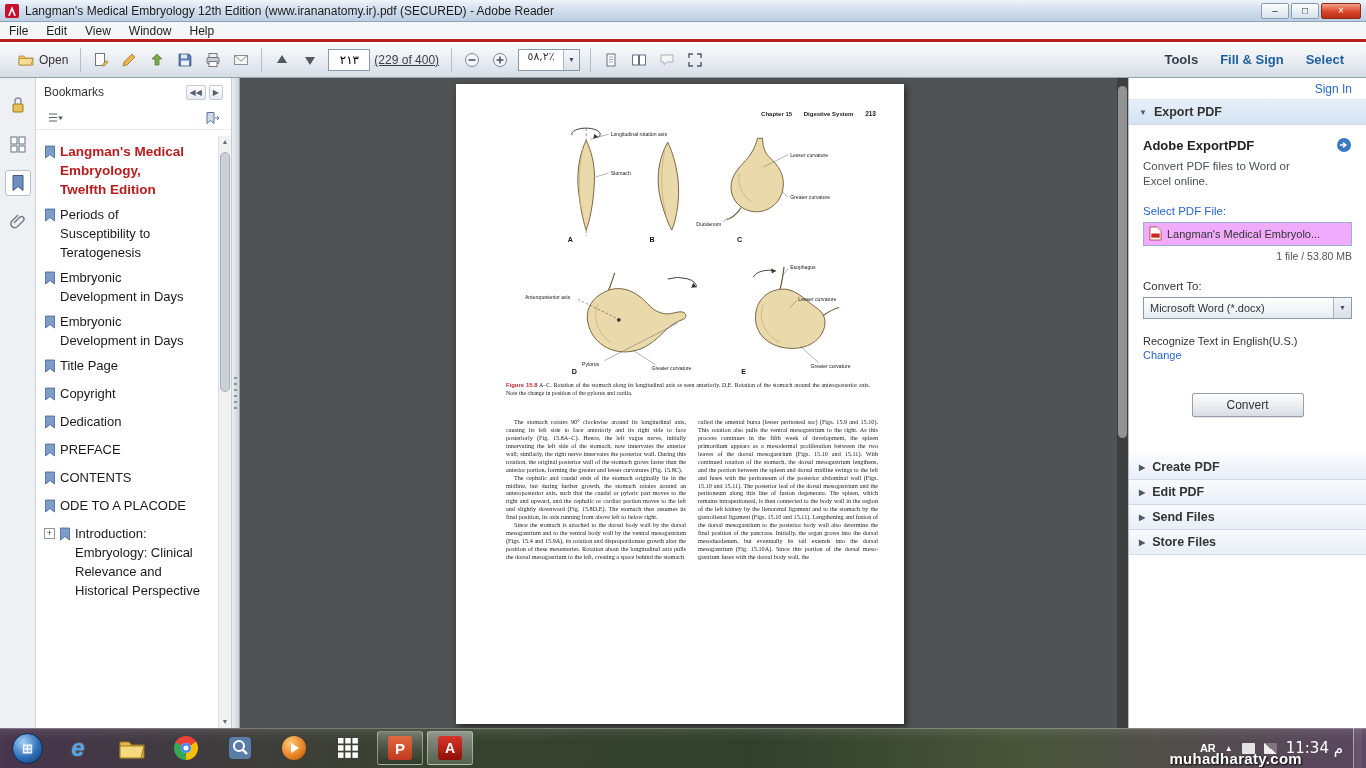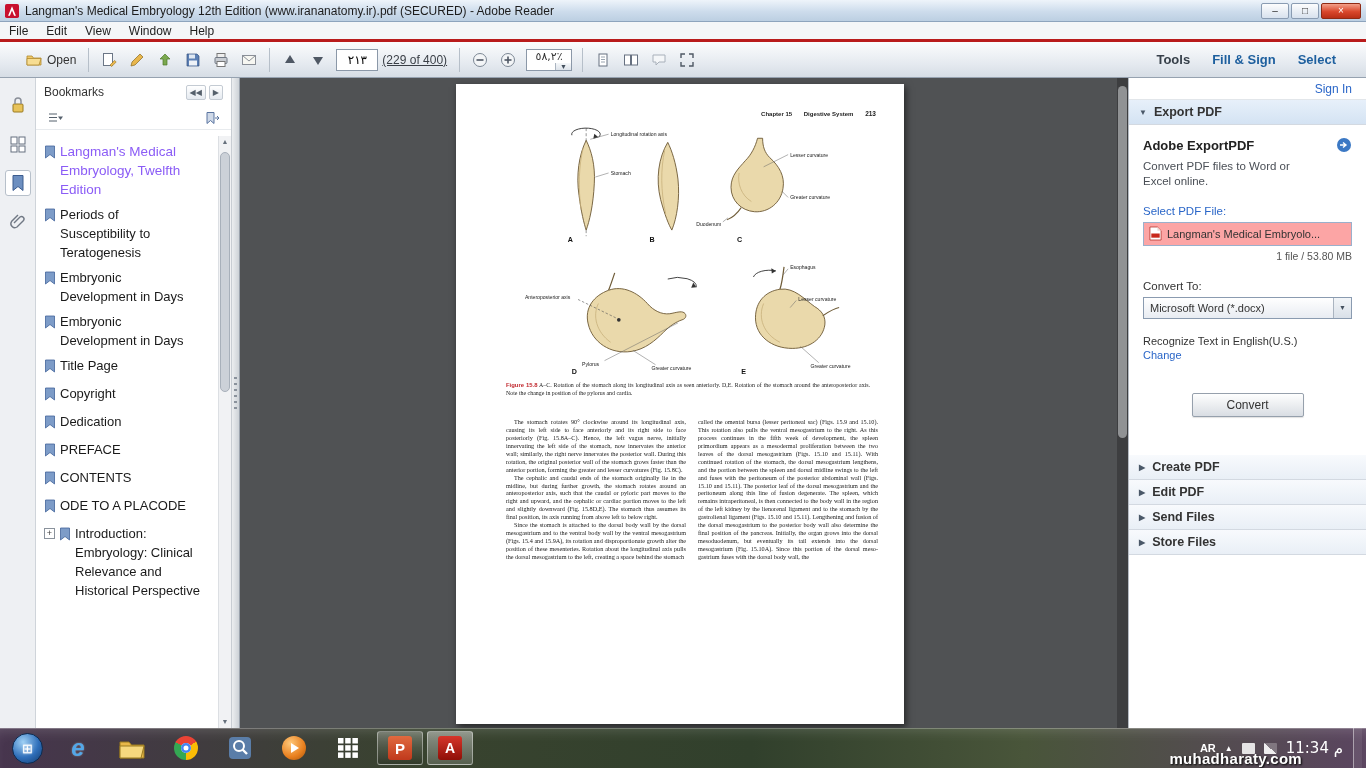--- a/index.html
+++ b/index.html
@@ -19,28 +19,28 @@
   .win-btn.close { width:40px; background:linear-gradient(#f3a08a,#d9472b 55%,#b92f16); color:#fff; border-color:#8f2a14; }
 
   
   .menubar { position:absolute; top:22px; left:0; right:0; height:20px; background:#f4f6f8;
     border-bottom:3px solid #b91c1c; display:flex; align-items:center; font-size:12px; color:#222; }
   .menu-item { padding:2px 9px; }
 
   
   .toolbar { position:absolute; top:42px; left:0; right:0; height:36px;
     background:linear-gradient(#fbfcfd,#e4e9ef 65%,#d6dde5); border-bottom:1px solid #96a2b0;
-    display:flex; align-items:center; padding:0 20px; font-size:12px; color:#333; }
+    display:flex; align-items:center; padding:0 12px; font-size:12px; color:#333; }
   .tb-btn { height:26px; display:flex; align-items:center; gap:5px; padding:0 6px; border-radius:3px; }
   .tb-sep { width:1px; height:24px; background:#b6bfc9; margin:0 6px; flex:0 0 auto; }
   .i16 { width:16px; height:16px; display:block; }
   .page-input { width:42px; height:22px; border:1px solid #8b98a8; background:#fff; text-align:center;
     font-size:12px; font-family:"DejaVu Sans", sans-serif; margin:0 4px; }
   .page-count { color:#3a3f46; margin-right:6px; white-space:nowrap;text-decoration:underline; }
-  .zoom-box { height:22px; border:1px solid #8b98a8; background:#fff; display:flex; align-items:flex-end; margin:0 4px;flex-direction:column; }
+  .zoom-box { height:22px; border:1px solid #8b98a8; background:#fff; display:flex; align-items:flex-start; margin:0 4px; }
   .zoom-val { width:44px; text-align:center; font-family:"DejaVu Sans", sans-serif; font-size:11px; }
   .zoom-caret { width:16px; height:20px; border-left:1px solid #aab4c0; background:linear-gradient(#f6f8fa,#dde3ea);
     display:flex; align-items:center; justify-content:center; font-size:7px; color:#44505e; }
   .tb-right { margin-left:auto; display:flex; gap:22px; font-size:13px; font-weight:bold; padding-right:10px; }
   .tb-tab-tools { color:#37404a; }
   .tb-tab-blue { color:#1d5f9e; }
 
   
   .main { position:absolute; top:78px; bottom:40px; left:0; right:0; }
 
@@ -54,21 +54,21 @@
   .bm-header { height:28px; display:flex; align-items:center; padding:0 8px; font-size:12px; color:#333; }
   .bm-hdr-btn { margin-left:auto; font-size:8px; color:#55606c; padding:2px 3px; border:1px solid #c4cbd3; border-radius:2px;
     background:linear-gradient(#fff,#e5eaf0); }
   .bm-hdr-btn + .bm-hdr-btn { margin-left:3px; }
   .bm-toolbar { height:24px; display:flex; align-items:center; padding:0 8px; border-bottom:1px solid #e8ebee; }
   .bm-tool { width:22px; height:18px; display:flex; align-items:center; justify-content:center; }
   .bm-tool.right { margin-left:auto; }
   .bm-list { position:absolute; top:58px; bottom:0; left:0; right:13px; overflow:hidden; padding:6px 0 0 8px; }
   .bm-item { display:flex; align-items:flex-start; gap:4px; margin-bottom:6px; font-size:13px; line-height:19px; color:#1a1a1a; }
   .bm-item .lbl { width:128px; }
-  .bm-item.accent .lbl { color:#8b5cf6; font-weight:normal; font-size:13.5px; }
+  .bm-item.accent .lbl { color:#b91c1c; font-weight:bold; font-size:13.5px; }
   .bm-flag { flex:0 0 auto; margin-top:3px; }
   .plus-box { flex:0 0 auto; width:11px; height:11px; border:1px solid #8a929c; font-size:9px; line-height:9px;
     text-align:center; color:#444; margin-top:4px; background:#fff; }
   .bm-scroll { position:absolute; right:0; top:58px; bottom:0; width:13px; background:#f1f2f4; border-left:1px solid #dcdfe3; }
   .bm-scroll .arr { position:absolute; left:0; right:0; height:12px; font-size:7px; color:#66707c; text-align:center; line-height:12px; }
   .bm-scroll .arr.down { bottom:0; }
   .bm-thumb { position:absolute; left:1px; right:1px; top:16px; height:240px; background:#ccd1d8; border:1px solid #a8b0ba; border-radius:5px; }
 
   .divider { position:absolute; left:232px; width:8px; top:0; bottom:0;
     background:linear-gradient(90deg,#eceef0,#cdd2d7); border-right:1px solid #9aa2ac; }
@@ -101,21 +101,21 @@
   .sec-hdr { height:25px; display:flex; align-items:center; gap:7px; padding:0 10px; font-size:12.5px; font-weight:bold;
     color:#333; background:linear-gradient(#f8fafd,#e9eff6); border-bottom:1px solid #d3d9e1; }
   .sec-hdr .arrow { font-size:8px; color:#4a5868; }
   .sec-hdr.open { background:linear-gradient(#e7f0fa,#d4e3f3); }
   .export-body { height:330px; padding:12px 14px 0 14px; font-size:11.5px; color:#333; position:relative; }
   .brand-row { display:flex; align-items:center; font-size:13px; font-weight:bold; color:#222; }
   .brand-ico { margin-left:auto; width:16px; height:16px; }
   .desc { margin-top:6px; color:#4a4f56; width:170px; line-height:1.3; }
   .select-label { margin-top:16px; color:#2a66c8; }
   .file-box { margin-top:5px; height:24px; border:1px solid #9ab0cc; display:flex; align-items:center; gap:5px;
-    padding:0 5px; background:#fca5a5; }
+    padding:0 5px; background:#f0abfc; }
   .file-box .nm { font-size:11px; color:#333; white-space:nowrap; overflow:hidden; }
   .file-meta { margin-top:4px; text-align:right; font-size:10.5px; color:#555; }
   .convert-label { margin-top:18px; }
   .dropdown { margin-top:5px; height:22px; border:1px solid #8a9bb0; display:flex; align-items:center;
     background:linear-gradient(#fff,#e8ecf2); }
   .dropdown .val { flex:1; padding:0 6px; font-size:11px; }
   .dropdown .dd-caret { width:18px; height:20px; border-left:1px solid #aab4c0; display:flex; align-items:center;
     justify-content:center; font-size:7px; color:#44505e; background:linear-gradient(#f2f5f8,#d9e0e8); }
   .recognize { margin-top:16px; font-size:11px; }
   .change-link { color:#2a66c8; margin-top:2px; font-size:11px; }

